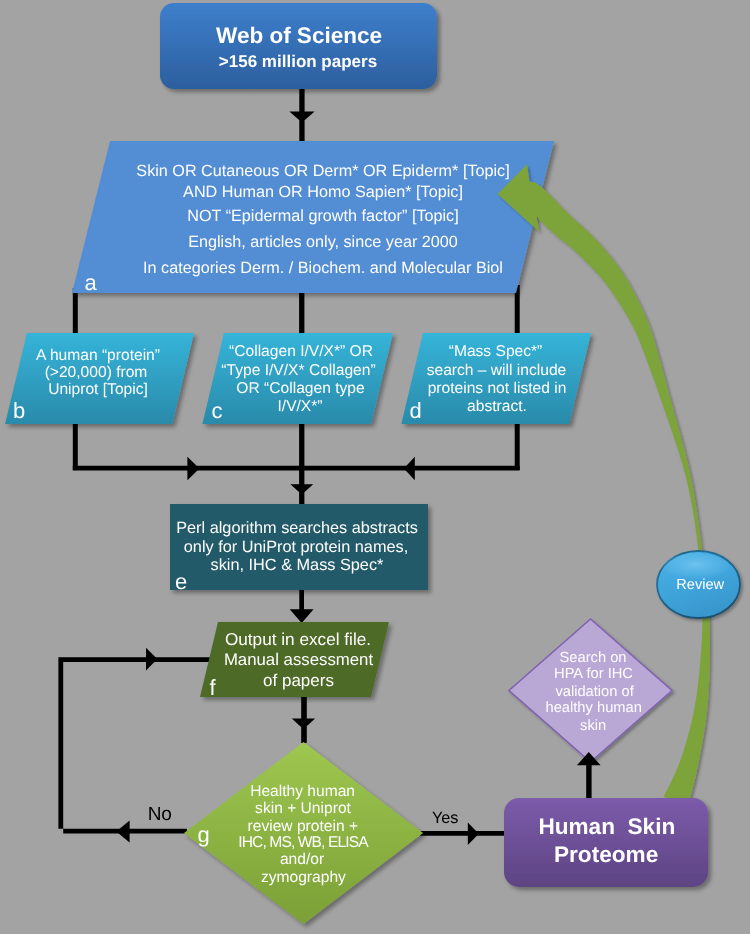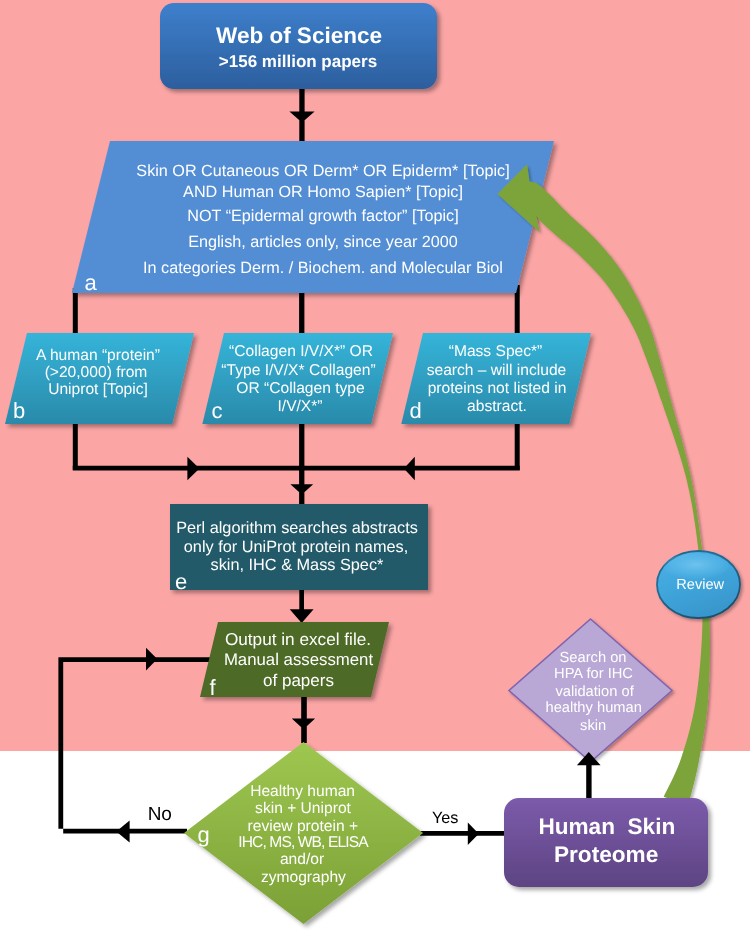--- a/index.html
+++ b/index.html
@@ -1,17 +1,17 @@
 <!DOCTYPE html>
 <html><head>
 <meta charset="utf-8">
 <style>
   html,body{margin:0;padding:0;background:#ffffff;}
   body{width:750px;height:934px;overflow:hidden;font-family:"Liberation Sans",sans-serif;}
-  #stage{position:relative;width:750px;height:751px;background:#fca5a5;}
+  #stage{position:relative;width:750px;height:934px;background:#a3a3a3;}
   #chart{position:absolute;left:0;top:0;}
   text{font-family:"Liberation Sans",sans-serif;-webkit-font-smoothing:antialiased;text-rendering:geometricPrecision;}
   .wt{fill:#ffffff;}
   .bk{fill:#000000;}
 </style>
 </head>
 <body>
 
 <div id="stage">
 <svg id="chart" width="750" height="934" viewBox="0 0 750 934">

